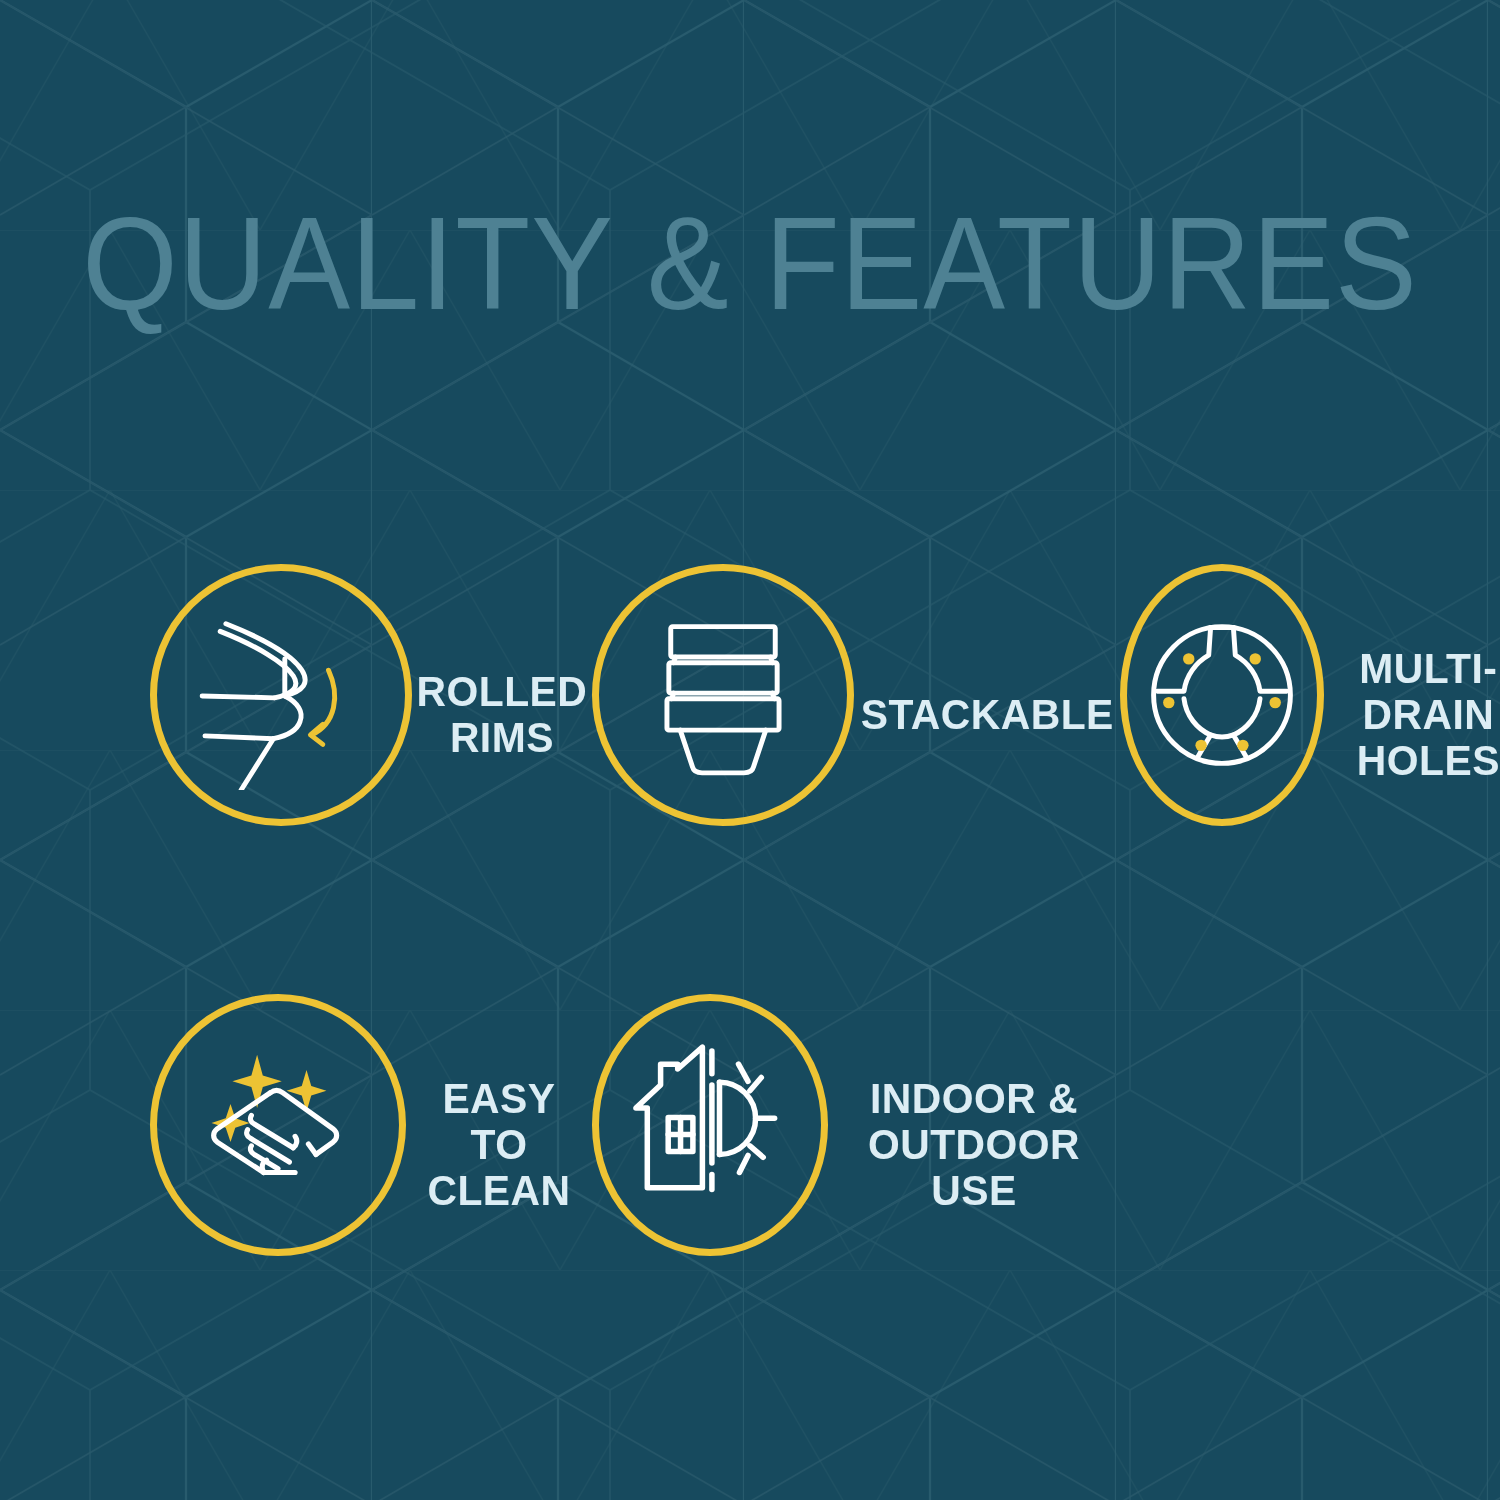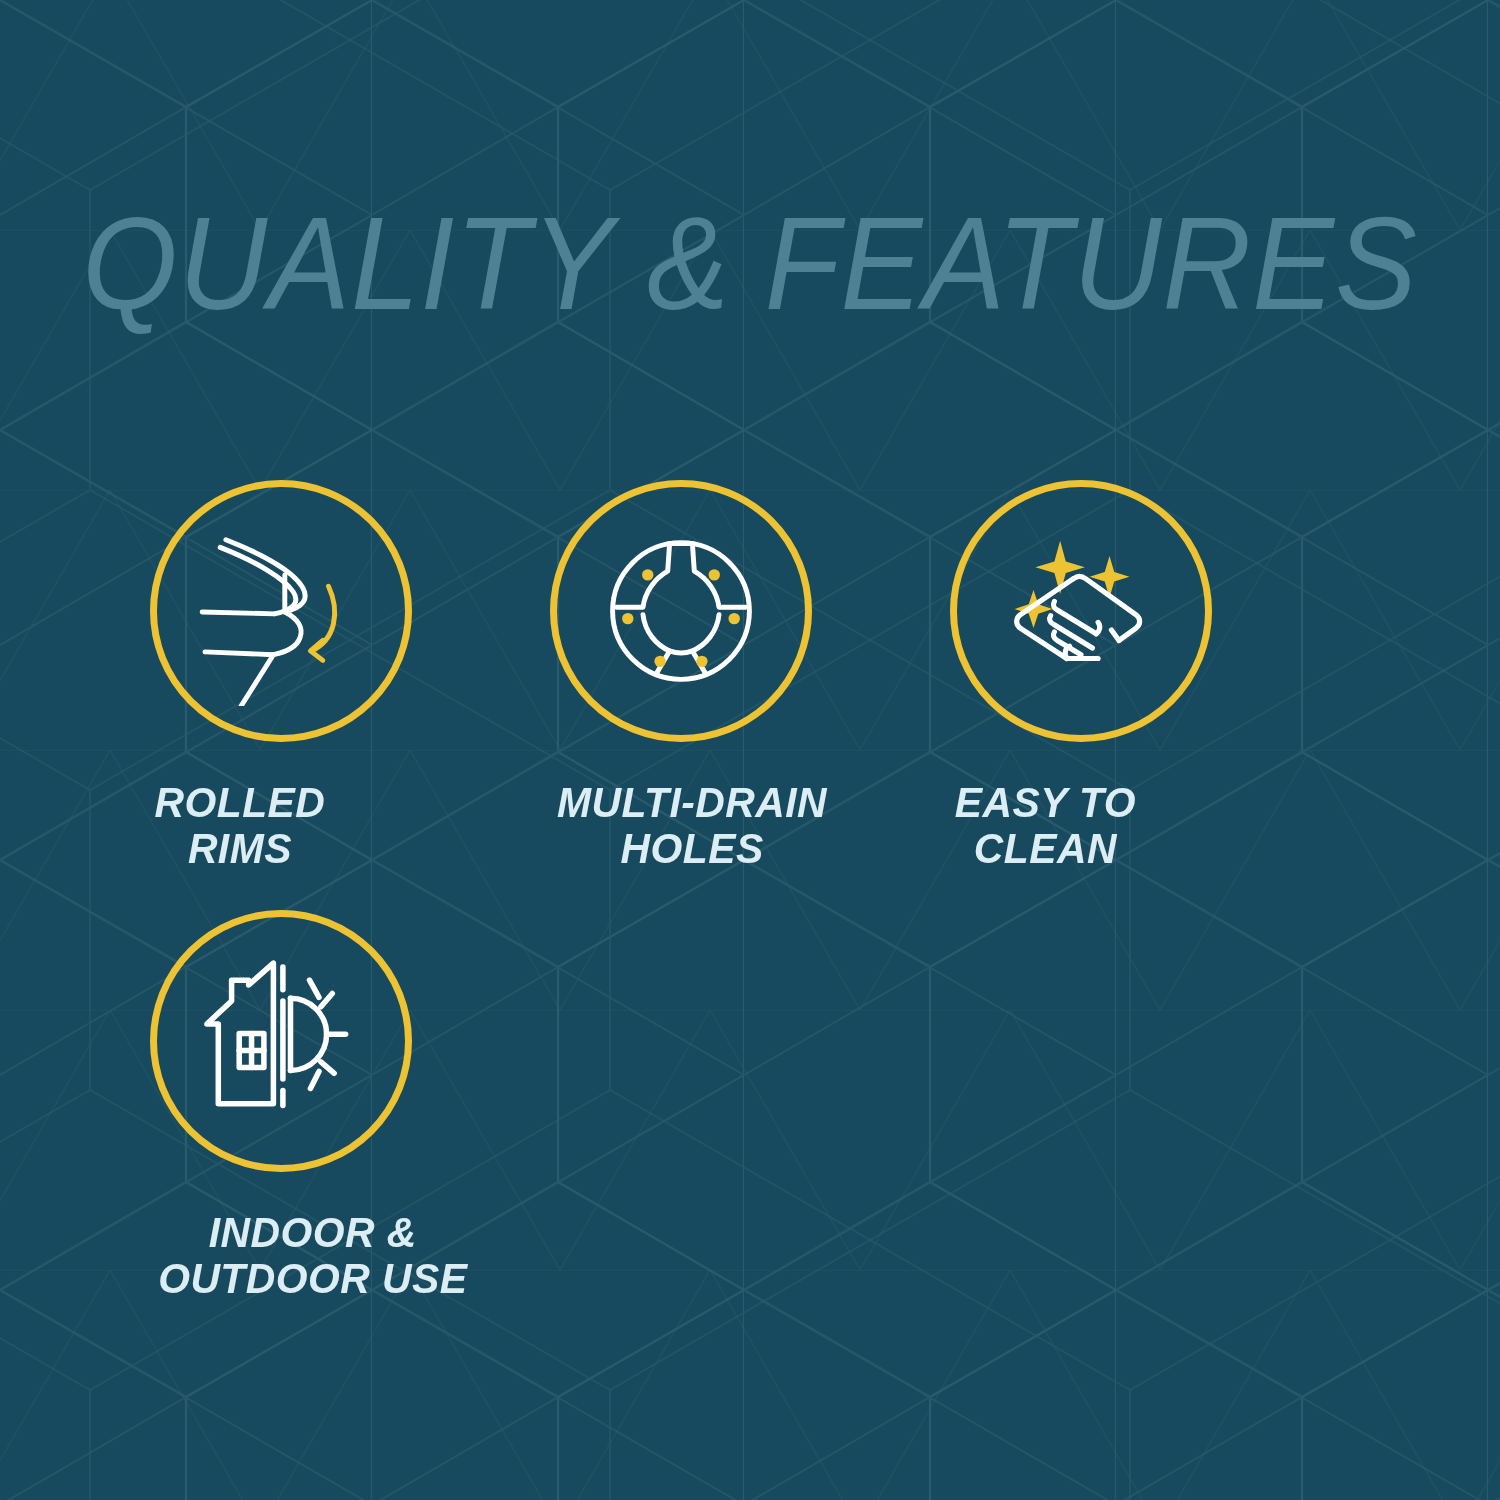--- a/index.html
+++ b/index.html
@@ -7,21 +7,20 @@
     padding: 0;
     background: #174a5e;
   }
   #page {
     position: relative;
     width: 1500px;
     height: 1500px;
     background: #174a5e;
     overflow: hidden;
     font-family: "Liberation Sans", sans-serif;
-    font-style: italic;
   }
   
   #bg-pattern {
     position: absolute;
     inset: 0;
     z-index: 0;
     pointer-events: none;
   }
   
   #title {
@@ -48,22 +47,22 @@
     top: 480px;
     width: 1200px;
     z-index: 2;
     display: grid;
     grid-template-columns: repeat(3, 1fr);
     grid-template-rows: repeat(2, 430px);
     justify-items: center;
   }
   .feature {
     display: flex;
-    flex-direction: column;
-    align-items: flex-start;
+    flex-direction: row;
+    align-items: center;
     width: 100%;
   }
   .badge {
     position: relative;
     width: 262px;
     height: 262px;
     border-radius: 50%;
     border: 7px solid #edc334;
     box-sizing: border-box;
     display: flex;
@@ -152,20 +151,39 @@
             <path d="M144,131 L131,142 L144,152"></path>
           </g>
         </svg>
       </div>
       <div class="feature-label">
         <div>ROLLED</div>
         <div>RIMS</div>
       </div>
     </div>
 
+    <div class="feature">
+      <div class="badge">
+        <svg viewBox="0 0 200 200">
+          <g fill="none" stroke="#ffffff" stroke-width="5.2" stroke-linecap="round" stroke-linejoin="round">
+            <rect x="45" y="28" width="110" height="32" rx="2"></rect>
+            <path d="M50,60 L48,66"></path>
+            <path d="M150,60 L152,66"></path>
+            <rect x="43" y="66" width="114" height="32" rx="2"></rect>
+            <path d="M48,98 L46,104"></path>
+            <path d="M152,98 L154,104"></path>
+            <rect x="41" y="104" width="118" height="33" rx="2"></rect>
+            <path d="M55,137 L68,176 C69,180 73,182 78,182 L122,182 C127,182 131,180 132,176 L145,137"></path>
+          </g>
+        </svg>
+      </div>
+      <div class="feature-label">
+        <div>STACKABLE</div>
+      </div>
+    </div>
 
     <div class="feature">
       <div class="badge">
         <svg viewBox="0 0 200 200">
           <g fill="none" stroke="#ffffff" stroke-width="5.2" stroke-linecap="round" stroke-linejoin="round">
             <circle cx="100" cy="100" r="72"></circle>
 
             <path d="M88,29 L86,58 C72,66 62,80 60,96 L32,96"></path>
             <path d="M112,29 L114,58 C128,66 138,80 140,96 L168,96"></path>
             <path d="M60,104 C62,122 74,136 88,142 L74,166"></path>

